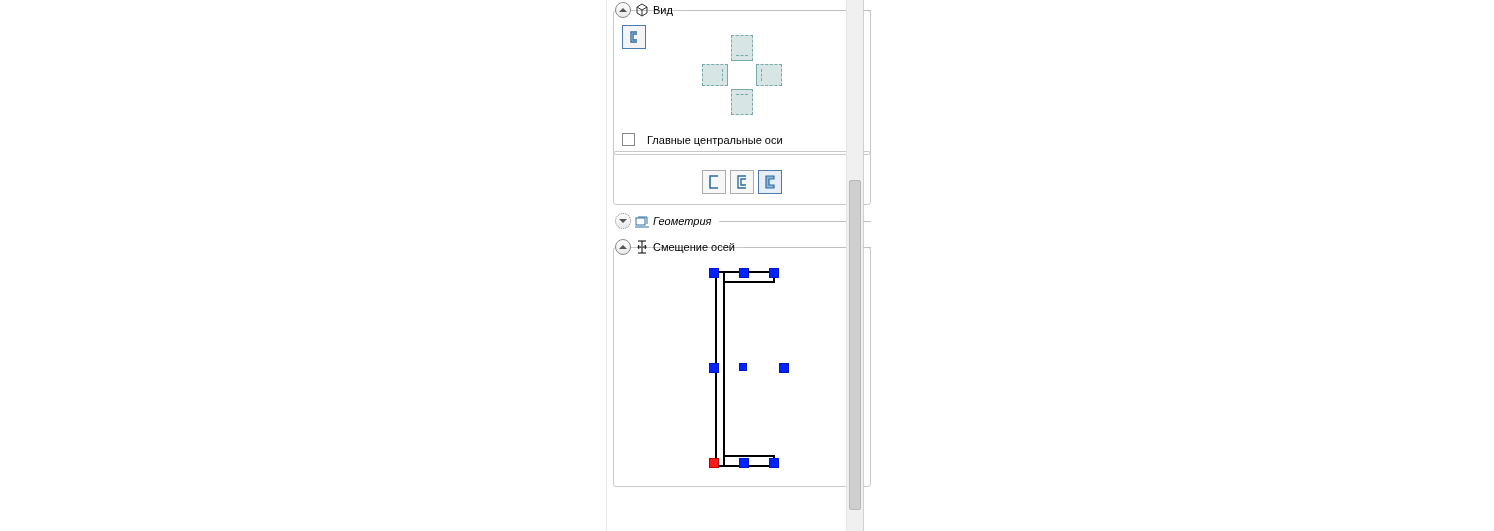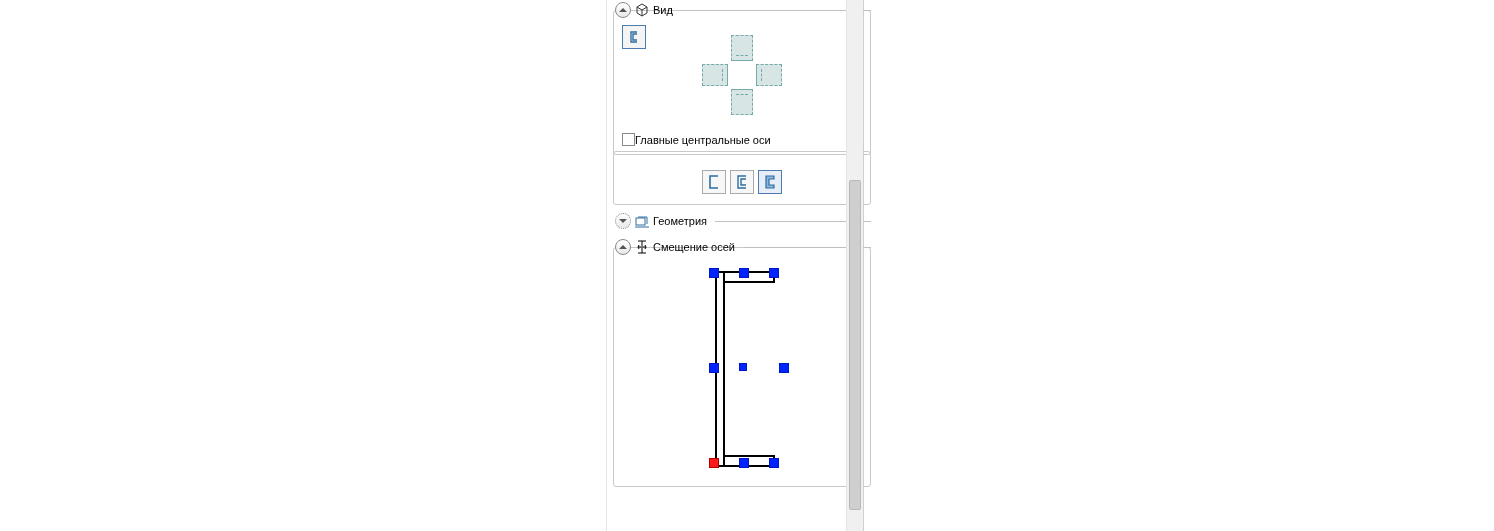--- a/index.html
+++ b/index.html
@@ -106,20 +106,21 @@
   .group-body.tight { padding: 14px 8px 6px 8px; }
 
   
   .collapsed-line {
     display: flex;
     align-items: center;
     gap: 4px;
     height: 20px;
     margin: 6px 0 6px 0;
     padding-left: 2px;
+    font-style: italic;
   }
   .collapsed-line .group-line { flex:1; }
 
   
   .view-picker {
     position: relative;
     width: 100%;
     height: 100px;
     margin-bottom: 8px;
   }
@@ -146,21 +147,21 @@
   .vp-bottom::after { top:4px; }
   .vp-left::after, .vp-right::after {
     content:""; position:absolute; top:4px; bottom:4px; border-left:1px dashed #7aa;
   }
   .vp-left::after { right:4px; }
   .vp-right::after { left:4px; }
 
   .checkbox-row {
     display: flex;
     align-items: center;
-    gap: 0;
+    gap: 12px;
   }
   .checkbox {
     width: 13px;
     height: 13px;
     border: 1px solid #888;
     background: #fff;
     cursor: pointer;
   }
 
   

